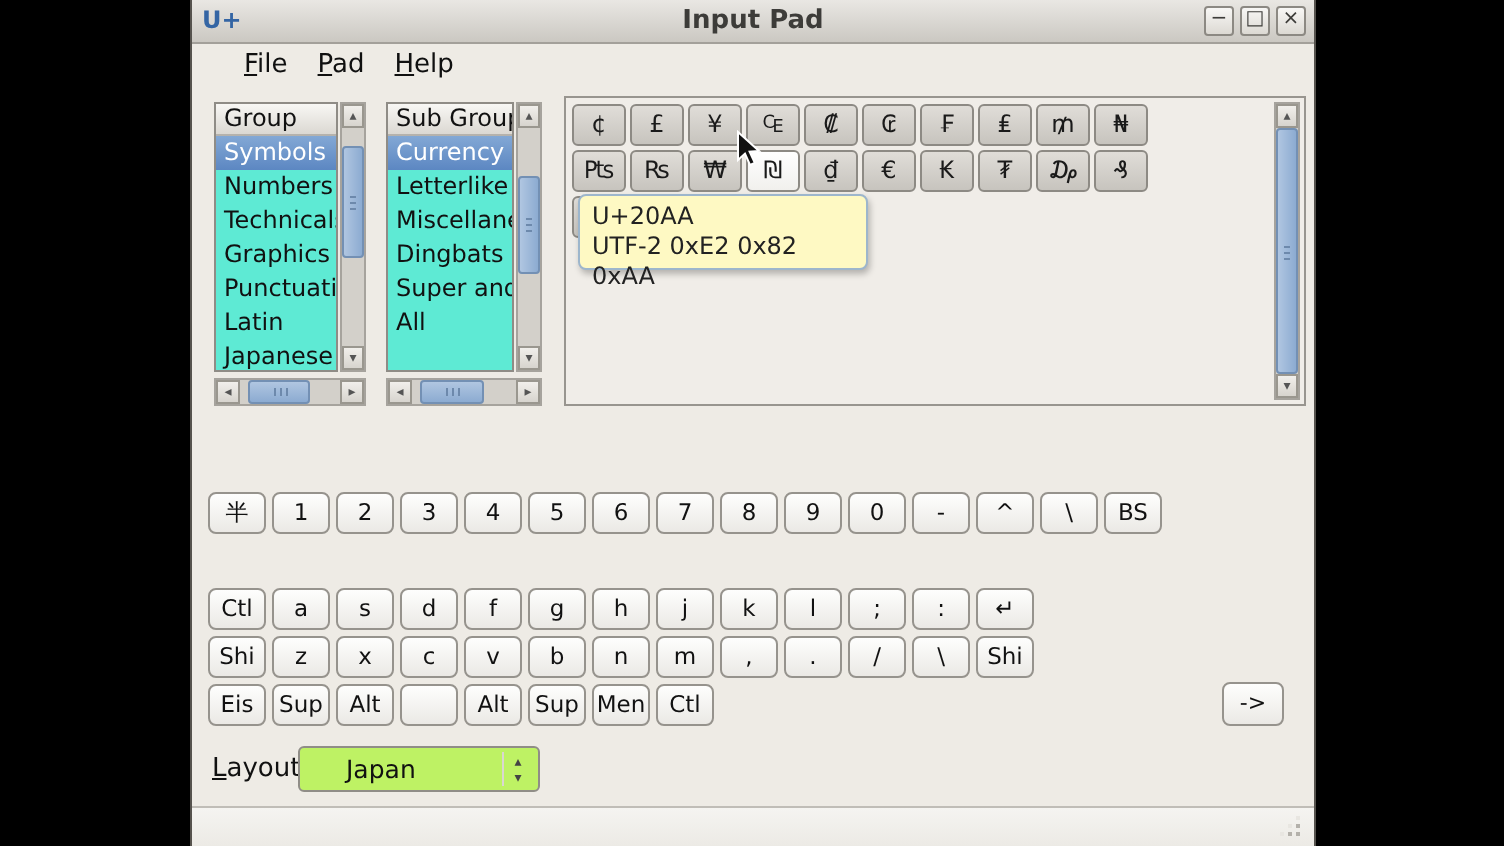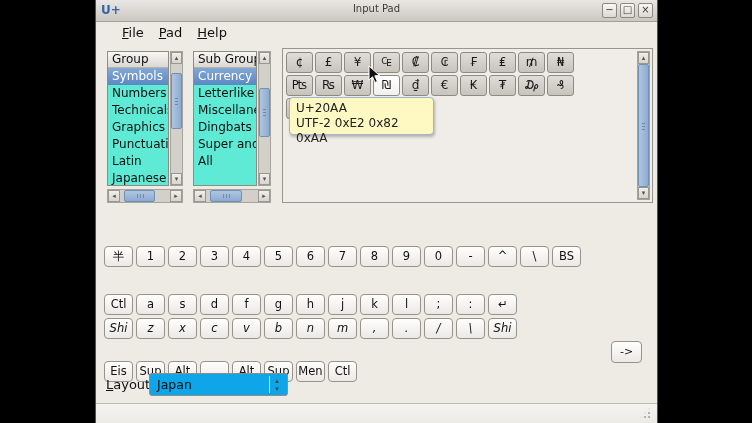--- a/index.html
+++ b/index.html
@@ -8,21 +8,21 @@
 
   .window { position:absolute; left:95px; top:0; width:563px; height:423px;
             background:#eeebe5; border-left:1px solid #56534e; border-right:1px solid #56534e; }
 
   
   .titlebar { position:absolute; left:0; top:0; right:0; height:22px;
               background:linear-gradient(#e9e7e3,#cbc8c2);
               border-bottom:1px solid #a3a09a; }
   .win-icon { position:absolute; left:5px; top:3px; color:#3465a4; font-weight:bold; font-size:12px; }
   .win-title { position:absolute; left:0; right:0; top:3px; text-align:center;
-               font-weight:normal; font-size:10px; color:#3d3c39; }
+               font-weight:bold; font-size:13px; color:#3d3c39; }
   .win-btns { position:absolute; right:4px; top:3px; display:flex; gap:3px; }
   .win-btn { width:15px; height:15px; border:1px solid #8c8983; border-radius:2px;
              background:linear-gradient(#f8f7f5,#dcd9d3); font-size:10px; line-height:12px;
              text-align:center; color:#3d3c39; }
 
   
   .menubar { position:absolute; left:0; top:22px; right:0; height:21px;
              display:flex; align-items:center; padding-left:19px; font-size:13px; color:#101010; }
   .menu-item { display:inline-block; padding:2px 8px 2px 7px; }
   .menu-item::first-letter { text-decoration:underline; }
@@ -79,35 +79,35 @@
              background:#fef9c3; border:1px solid #9db6cc; border-radius:4px;
              padding:3px 6px; font-size:12px; line-height:15px; color:#222;
              box-shadow:1px 2px 3px rgba(0,0,0,0.25); }
 
   
   .cursor { position:absolute; left:272px; top:65px; z-index:6; }
 
   
   .krow { position:absolute; left:8px; display:flex; gap:3px; }
   #kr1 { top:222px; } #kr2 { top:246px; } #kr3 { top:270px; }
-  #kr4 { top:294px; } #kr5 { top:318px;font-style:italic; } #kr6 { top:361px;justify-content:space-between; }
+  #kr4 { top:294px; } #kr5 { top:318px; } #kr6 { top:342px;justify-content:space-between; }
   .key { width:29px; height:21px; border:1px solid #96938d; border-radius:4px;
          background:linear-gradient(#fefefd,#ebe9e5); font-size:11.5px; text-align:center;
          line-height:19px; color:#111; white-space:nowrap; overflow:hidden; flex:none; }
   .send-btn { position:absolute; left:515px; top:341px; width:31px; height:22px;
               border:1px solid #96938d; border-radius:4px;
               background:linear-gradient(#fefefd,#ebe9e5); font-size:11px; text-align:center;
               line-height:20px; color:#111; }
 
   
   .layout-label { position:absolute; left:10px; top:377px; font-size:13px; color:#111; }
   .layout-label::first-letter { text-decoration:underline; }
-  .combo { position:absolute; left:53px; top:373px; width:139px; height:23px;
-           background:#0ea5e9; border:1px solid #908d87; border-radius:3px;
-           font-size:12.5px; padding:3px 0 0 7px; color:#111; }
+  .combo { position:absolute; left:53px; top:373px; width:121px; height:23px;
+           background:#bef264; border:1px solid #908d87; border-radius:3px;
+           font-size:12.5px; padding:3px 0 0 23px; color:#111; }
   .combo-arrows { position:absolute; right:3px; top:2px; width:15px; bottom:2px;
                   border-left:1px solid #dad7d1; text-align:center; color:#444;
                   font-size:7px; line-height:8px; padding-top:1px; }
 
   
   .statusbar { position:absolute; left:0; right:0; top:403px; bottom:0;
                border-top:1px solid #c0bdb7; background:linear-gradient(#f5f4f1,#eceae5); }
   .grip { position:absolute; right:7px; bottom:5px; width:10px; height:10px; }
   .grip i { position:absolute; right:0; bottom:0; width:2px; height:2px; background:#b4b1ab;
             box-shadow:-4px 0 0 #b4b1ab, 0 -4px 0 #b4b1ab, -4px -4px 0 #e8e6e1, -8px 0 0 #e8e6e1, 0 -8px 0 #e8e6e1; }

